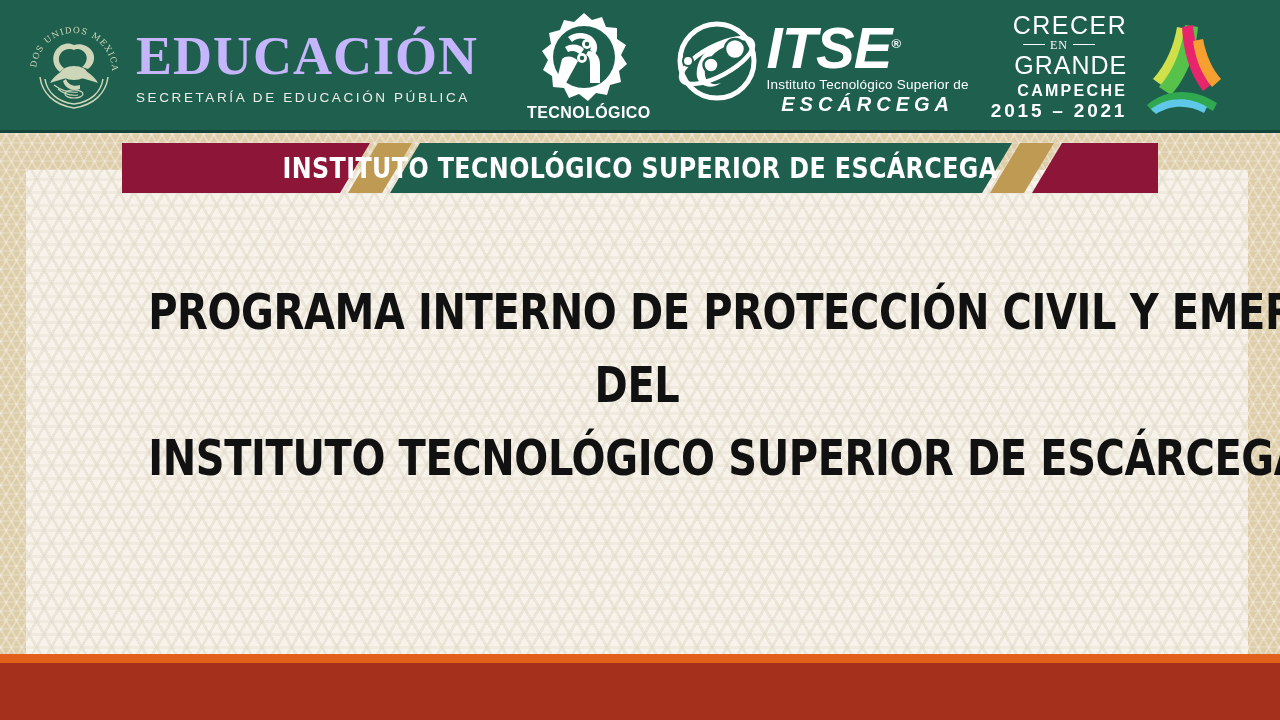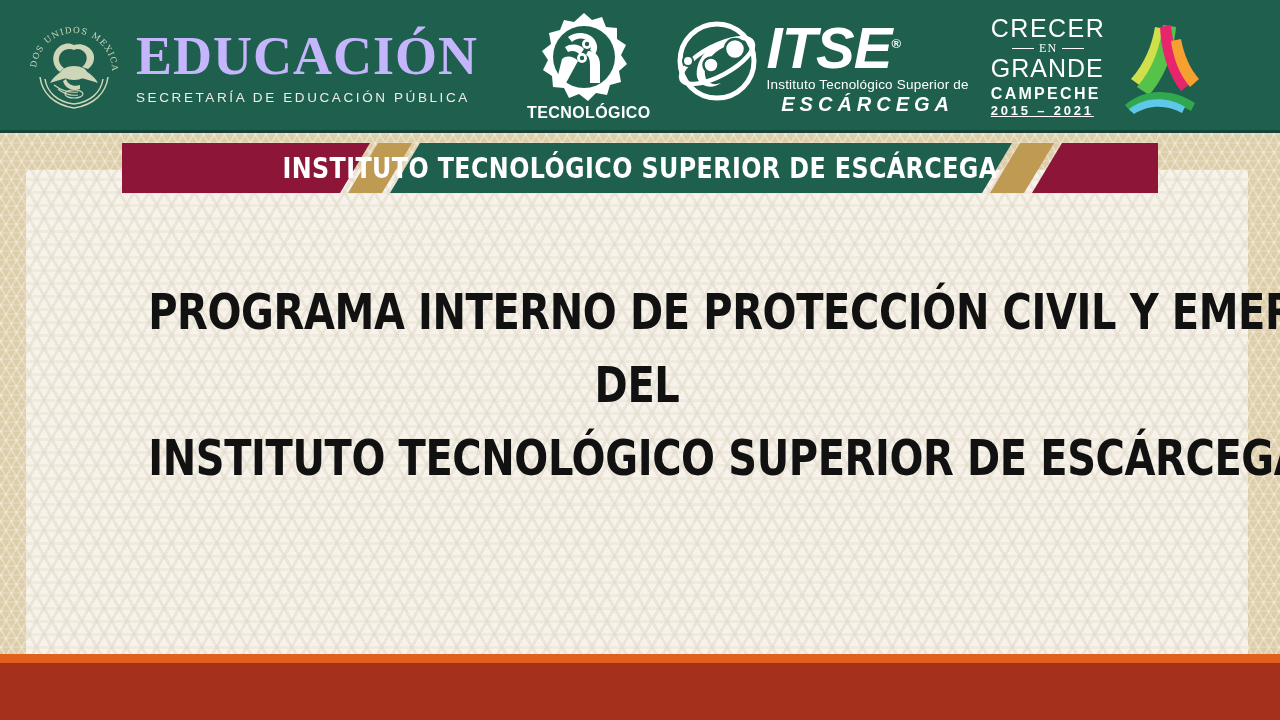--- a/index.html
+++ b/index.html
@@ -92,32 +92,32 @@
   }
   .itse-name sup{ font-size:13px; vertical-align:super; font-style:normal; }
   .itse-long{ font-size:13.5px; letter-spacing:.2px; margin-top:1px; }
   .itse-city{
     font-size:20px; font-style:italic; font-weight:700;
     letter-spacing:5px; margin-top:1px; text-align:center;
   }
 
   
   .ceg-block{ display:flex; align-items:center; margin-left:22px; }
-  .ceg-text{ color:#fff; text-align:left; }
+  .ceg-text{ color:#fff; text-align:right; }
   .ceg-l1{ font-size:25px; letter-spacing:1.5px; line-height:26px; }
   .ceg-en{
     font-size:12px; letter-spacing:1px; line-height:14px;
     display:flex; align-items:center; justify-content:center; gap:5px;font-family:Liberation Serif, serif;
   }
   .ceg-en::before, .ceg-en::after{
     content:""; height:1px; width:22px; background:#fff; display:inline-block;
   }
   .ceg-l2{ font-size:25px; letter-spacing:1px; line-height:27px; }
   .ceg-camp{ font-size:16px; font-weight:700; letter-spacing:2.3px; margin-top:3px; }
-  .ceg-years{ font-size:13px; font-weight:700; letter-spacing:2.8px;text-decoration:underline; }
+  .ceg-years{ font-size:19px; font-weight:700; letter-spacing:2.8px; }
   .ceg-mark{ width:98px; height:100px; margin-left:6px; flex:0 0 98px; }
 
   
   .banner{
     position:absolute; left:0; top:143px; width:1280px; height:50px;
   }
   .banner svg{ display:block; }
   .banner-label{
     position:absolute; left:0; top:0; width:1280px; height:50px;
     display:flex; align-items:center; justify-content:center;

